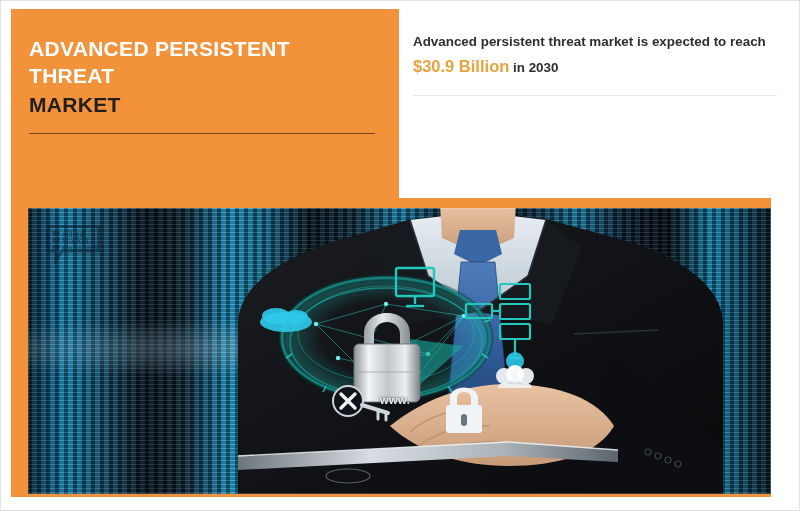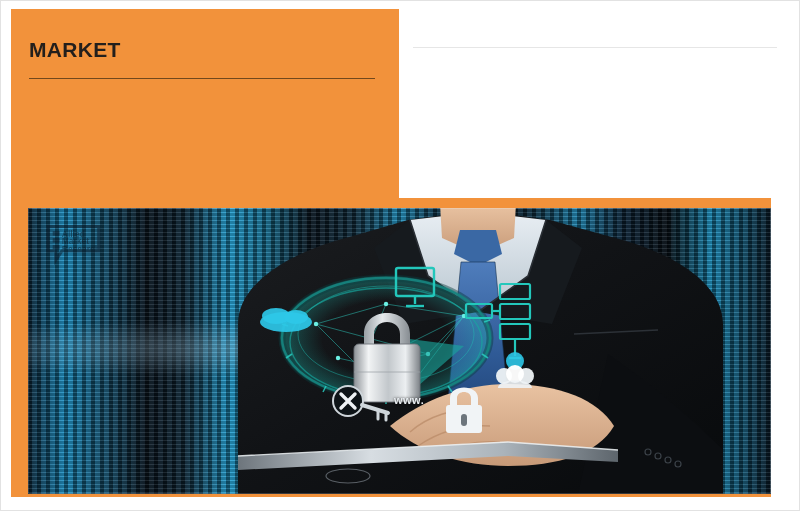--- a/index.html
+++ b/index.html
@@ -191,26 +191,30 @@
     pointer-events: none;
     box-shadow: inset 0 0 0 1px rgba(255,255,255,.18);
   }
 </style>
 </head>
 <body>
 
 <div id="card">
 
   <div id="title-panel">
+    <div id="title-main">ADVANCED PERSISTENT THREAT</div>
     <div id="title-market">MARKET</div>
     <div id="title-rule"></div>
   </div>
 
   <div id="stats-panel">
 
+    <div class="stat-line">
+      <span>Advanced persistent threat market is expected to reach </span><span class="accent">$30.9 Billion</span><span> in 2030</span>
+    </div>
 
     <div id="stat-divider"></div>
 
 
   </div>
 
   <div id="photo-frame"></div>
 
   <div id="photo">
 
@@ -401,18 +405,18 @@
 
       <g>
         <circle cx="487" cy="153" r="9" fill="#2ec8e8" opacity=".9"></circle>
         <circle cx="476" cy="168" r="8" fill="#eef3f6" opacity=".95"></circle>
         <circle cx="498" cy="168" r="8" fill="#eef3f6" opacity=".95"></circle>
         <circle cx="487" cy="166" r="9" fill="#ffffff" opacity=".97"></circle>
         <path d="M 470 180 C 470 170 504 170 504 180 Z" fill="#eef3f6" opacity=".9"></path>
       </g>
     </svg>
 
-    <span class="www-text" style="left:366px; top:186px;">www.</span>
+    <span class="www-text" style="left:352px; top:186px;">www.</span>
 
     <div id="photo-inner-border"></div>
   </div>
 
 </div>
 
 </body></html>

